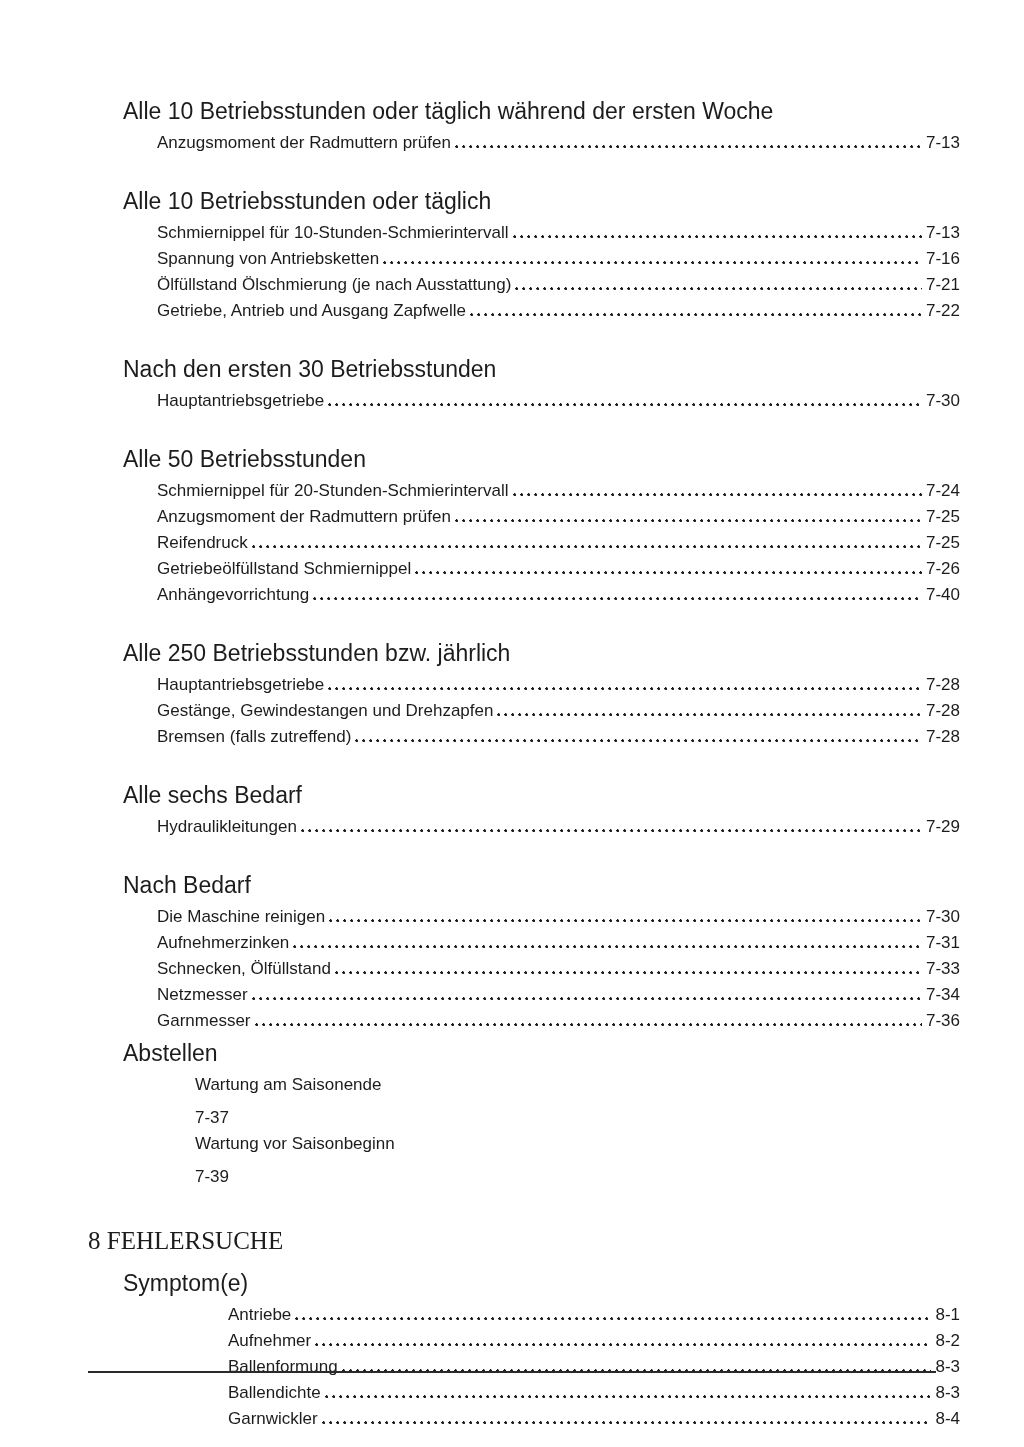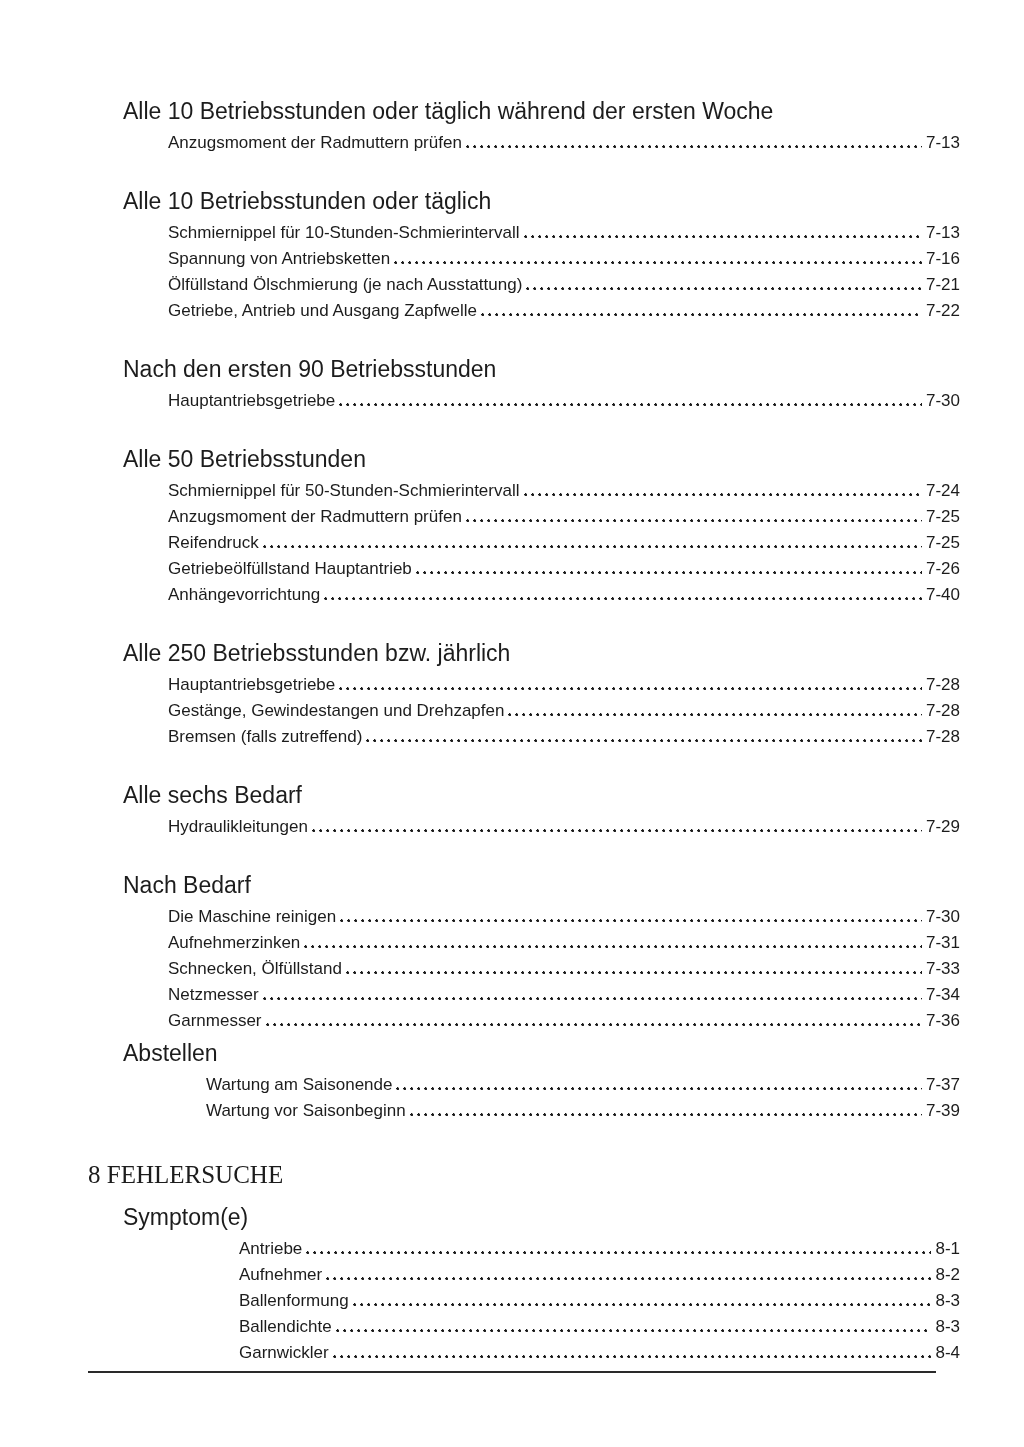--- a/index.html
+++ b/index.html
@@ -58,25 +58,24 @@
     white-space: nowrap;
     font-family: Liberation Serif, serif;
   }
   .entry {
     display: flex;
     align-items: baseline;
     font-size: 17px;
     line-height: 26px;
   }
   .entry.indent-1 { padding-left: 69px; }
-  .entry.indent-2 { padding-left: 107px; }
+  .entry.indent-2 { padding-left: 107px; flex-direction: column; }
   .entry.indent-3 { padding-left: 140px; }
   .entry-label {
     white-space: nowrap;
-    margin-left: 11px;
   }
   .dots {
     flex: 1;
     min-width: 16px;
     height: 4px;
     align-self: flex-end;
     margin: 0 4px 7px 4px;
     background-image: radial-gradient(circle at 1.6px 1.6px, #1c1c1c 1.25px, rgba(0,0,0,0) 1.5px);
     background-size: 7px 4px;
     background-repeat: repeat-x;
@@ -124,46 +123,46 @@
           <span class="dots"></span>
           <span class="entry-page">7-21</span>
         </div>
         <div class="entry indent-1">
           <span class="entry-label">Getriebe, Antrieb und Ausgang Zapfwelle</span>
           <span class="dots"></span>
           <span class="entry-page">7-22</span>
         </div>
       </section>
       <section class="section">
-        <div class="section-heading">Nach den ersten 90 Betriebsstunden</div>
+        <div class="section-heading">Nach den ersten 30 Betriebsstunden</div>
         <div class="entry indent-1">
           <span class="entry-label">Hauptantriebsgetriebe</span>
           <span class="dots"></span>
           <span class="entry-page">7-30</span>
         </div>
       </section>
       <section class="section">
         <div class="section-heading">Alle 50 Betriebsstunden</div>
         <div class="entry indent-1">
-          <span class="entry-label">Schmiernippel für 50-Stunden-Schmierintervall</span>
+          <span class="entry-label">Schmiernippel für 20-Stunden-Schmierintervall</span>
           <span class="dots"></span>
           <span class="entry-page">7-24</span>
         </div>
         <div class="entry indent-1">
           <span class="entry-label">Anzugsmoment der Radmuttern prüfen</span>
           <span class="dots"></span>
           <span class="entry-page">7-25</span>
         </div>
         <div class="entry indent-1">
           <span class="entry-label">Reifendruck</span>
           <span class="dots"></span>
           <span class="entry-page">7-25</span>
         </div>
         <div class="entry indent-1">
-          <span class="entry-label">Getriebeölfüllstand Hauptantrieb</span>
+          <span class="entry-label">Getriebeölfüllstand Schmiernippel</span>
           <span class="dots"></span>
           <span class="entry-page">7-26</span>
         </div>
         <div class="entry indent-1">
           <span class="entry-label">Anhängevorrichtung</span>
           <span class="dots"></span>
           <span class="entry-page">7-40</span>
         </div>
       </section>
       <section class="section">

